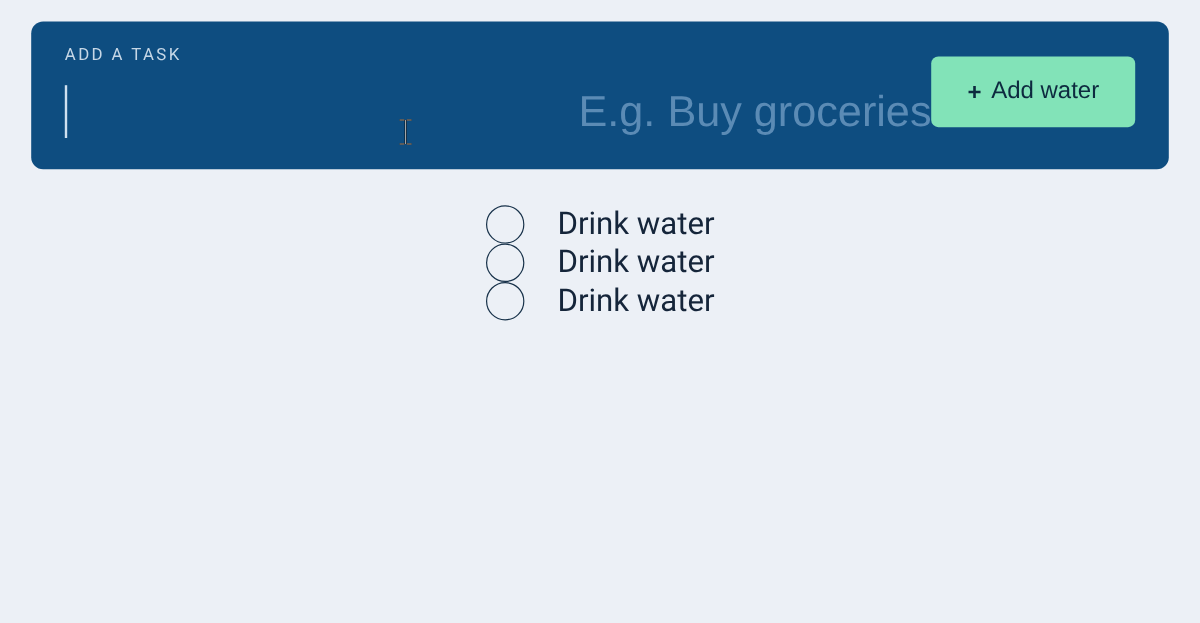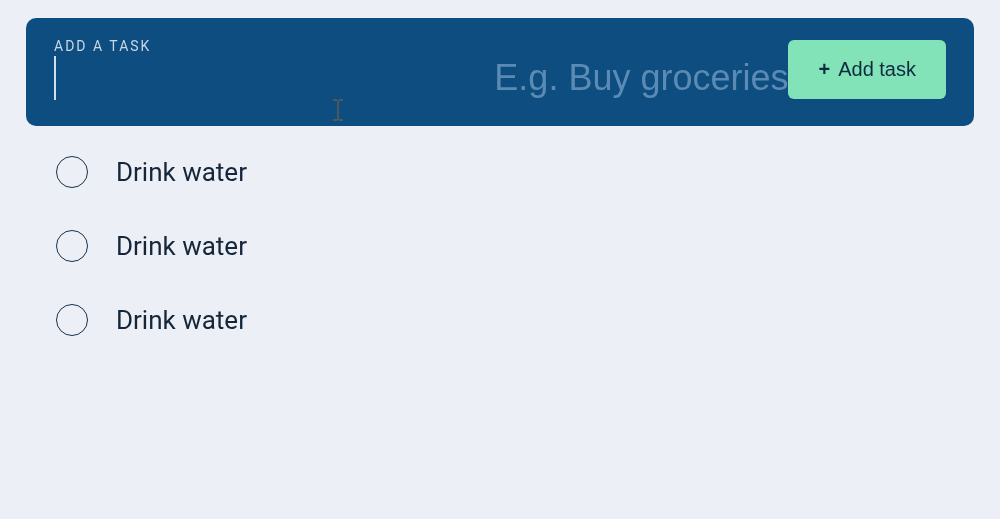--- a/index.html
+++ b/index.html
@@ -28,21 +28,21 @@
       flex: 1;
       display: flex;
       flex-direction: column;
     }
     .input-label {
       color: #c6d7e6;
       font-size: 14px;
       letter-spacing: 2px;
       font-variant: small-caps;
       text-transform: uppercase;
-      margin-bottom: 2px;
+      margin-bottom: 17px;
     }
     .task-input {
       background: transparent;
       border: none;
       outline: none;
       font-size: 36px;
       color: #ffffff;
       border-left: 2px solid #cfe1f0;
       padding-left: 2px;
       height: 44px;
@@ -70,21 +70,21 @@
     .plus-icon {
       font-size: 20px;
       font-weight: 700;
       line-height: 1;
     }
     .task-list {
       margin-top: 30px;
       padding: 0 56px;
       display: flex;
       flex-direction: column;
-      gap: 42px;
+      align-items: center;
     }
     .task-row {
       display: flex;
       align-items: center;
       gap: 28px;
     }
     .task-checkbox {
       width: 32px;
       height: 32px;
       border: 1.5px solid #18324a;
@@ -107,21 +107,21 @@
 </head>
 <body>
 
 <div class="add-task-panel">
   <div class="input-area">
     <span class="input-label">Add a task</span>
     <input type="text" class="task-input" placeholder="E.g. Buy groceries" style="">
   </div>
   <button class="add-button">
     <span class="plus-icon">+</span>
-    <span>Add task</span>
+    <span>Add water</span>
   </button>
 </div>
 
 <div class="task-list">
   <div class="task-row">
     <span class="task-checkbox"></span>
     <span class="task-text">Drink water</span>
   </div>
   <div class="task-row">
     <span class="task-checkbox"></span>

